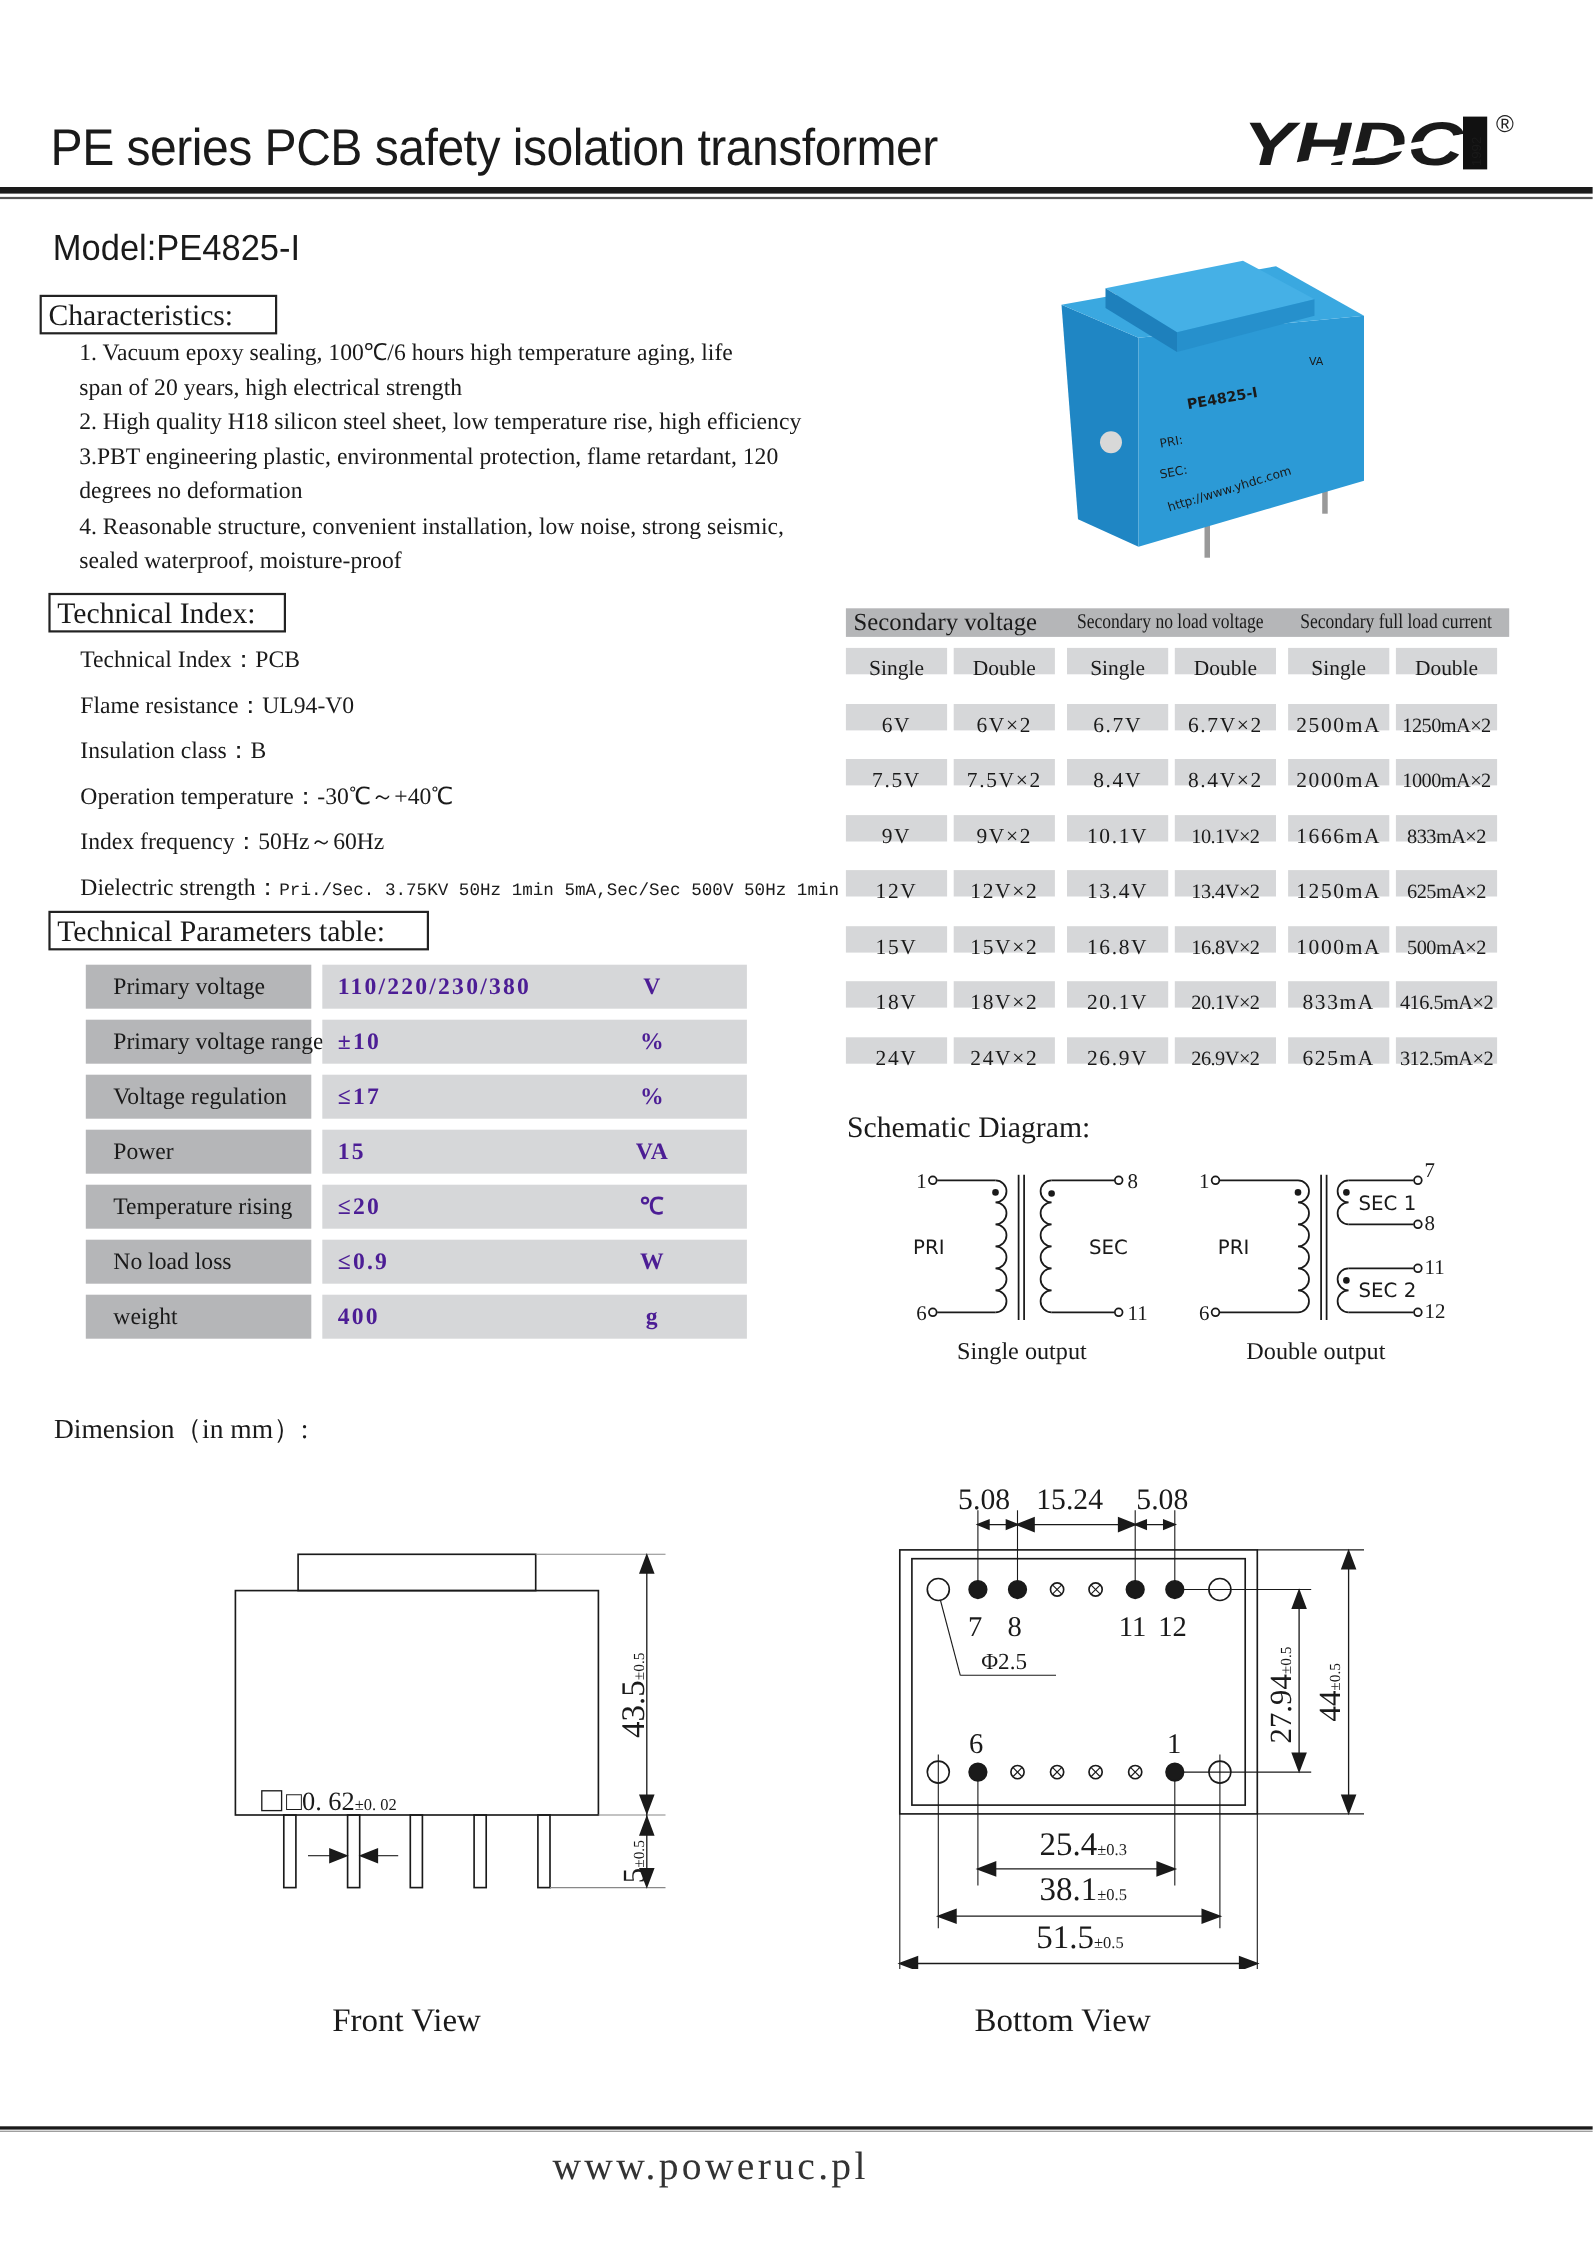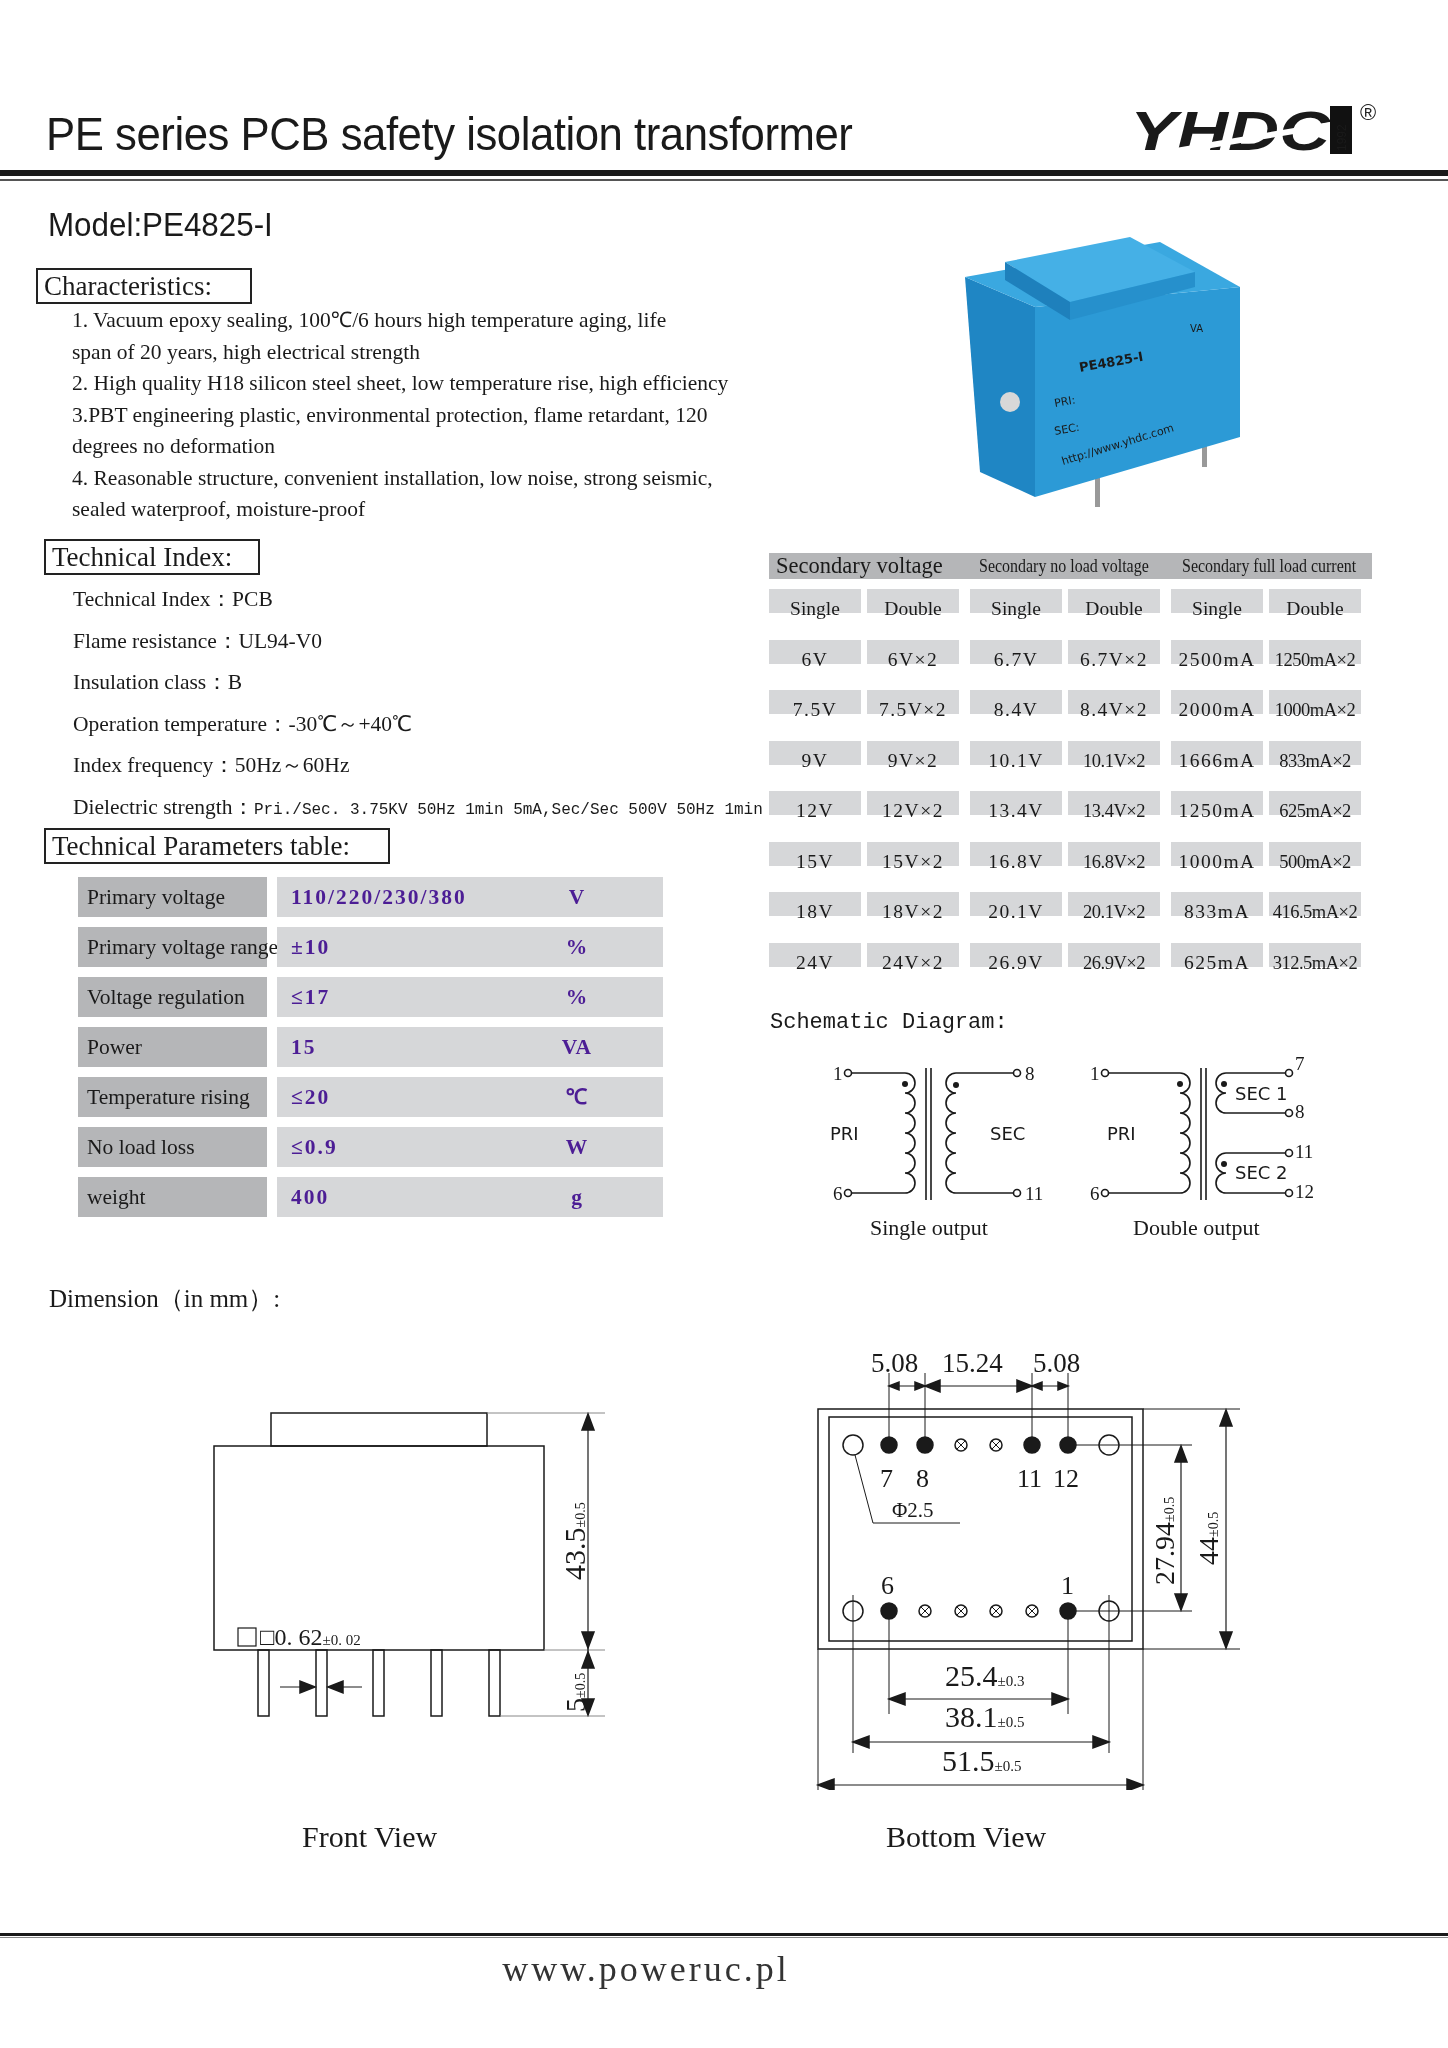--- a/index.html
+++ b/index.html
@@ -15,40 +15,40 @@
   .char-box { left: 36px; top: 268px; width: 200px; }
   .char-list { left: 72px; top: 305px; width: 780px; font-size: 21.5px; line-height: 31.5px; color: #1a1a1a; }
   .char-list div { white-space: nowrap; }
   .ti-box { left: 44px; top: 539px; width: 200px; }
   .ti-list { left: 73px; top: 583px; font-size: 21.5px; color: #1a1a1a; }
   .ti-row { height: 41.5px; line-height: 32px; white-space: nowrap; }
   .ti-row .small { font-size: 16px; font-family: Liberation Mono, monospace; }
   .tp-box { left: 44px; top: 828px; width: 330px; }
   .params { left: 78px; top: 877px; width: 602px; }
   .prow { display: flex; height: 40px; margin-bottom: 10px; }
-  .pcell-name { width: 180px; background: #b5b6b8; font-size: 21.5px; line-height: 40px; padding-left: 9px; color: #1a1a1a; white-space: nowrap; }
+  .pcell-name { width: 180px; background: #b5b6b8; font-size: 21.5px; line-height: 40px; padding-left: 25px; color: #1a1a1a; white-space: nowrap; }
   .pcell-val { margin-left: 10px; width: 372px; background: #d6d7d9; font-size: 21.5px; line-height: 40px; padding-left: 14px; letter-spacing: 2px; color: #4c1d95; position: relative; white-space: nowrap; font-weight: bold; }
   .pcell-unit { position: absolute; left: 270px; top: 0; width: 60px; text-align: center; letter-spacing: 1px; }
   .product { left: 930px; top: 232px; width: 340px; height: 280px; }
   .sec-table { left: 769px; top: 553px; width: 603px; }
   .sec-head { display: flex; background: #b5b6b8; height: 26px; align-items: center; margin-bottom: 10px; }
   .sec-head div { white-space: nowrap; color: #1a1a1a; }
   .sh1 { width: 203px; font-size: 22.5px; padding-left: 7px; }
   .sh2 { width: 204px; font-size: 19px; transform: scaleX(0.84); transform-origin: left center; }
   .sh3 { width: 190px; font-size: 19px; transform: scaleX(0.84); transform-origin: left center; }
   .srow { display: flex; height: 40px; margin-bottom: 10.5px; }
   .sc { background: #d6d7d9; height: 24px; line-height: 40px; text-align: center; font-size: 19.5px; color: #1a1a1a; white-space: nowrap; letter-spacing: 1.5px; }
   .sc.narrow { letter-spacing: -0.5px; font-size: 18.5px; }
   .c0 { width: 92px; margin-right: 6px; }
   .c1 { width: 92px; margin-right: 11px; }
   .c2 { width: 92px; margin-right: 6px; }
   .c3 { width: 92px; margin-right: 11px; }
   .c4 { width: 92px; margin-right: 6px; }
   .c5 { width: 92px; }
-  .schem-title { left: 770px; top: 1010px; font-size: 22px; color: #1a1a1a; font-family: Liberation Mono, monospace; }
+  .schem-title { left: 770px; top: 1010px; font-size: 27px; color: #1a1a1a; }
   .schem { left: 780px; top: 1050px; width: 560px; height: 200px; }
   .dim-title { left: 49px; top: 1282px; font-size: 25px; color: #1a1a1a; white-space: nowrap; }
   .front { left: 200px; top: 1400px; width: 420px; height: 330px; }
   .bottom { left: 800px; top: 1340px; width: 460px; height: 450px; }
   .view-label { font-size: 30px; color: #1a1a1a; white-space: nowrap; }
   .fv-label { left: 302px; top: 1820px; }
   .bv-label { left: 886px; top: 1820px; }
   .foot-rule { left: 0; top: 1933px; width: 1448px; height: 3px; background: #1a1a1a; }
   .foot-rule2 { left: 0; top: 1937px; width: 1448px; height: 1px; background: #888; }
   .footer { left: 0; top: 1948px; width: 1292px; text-align: center; font-size: 36px; letter-spacing: 3px; color: #333; }

